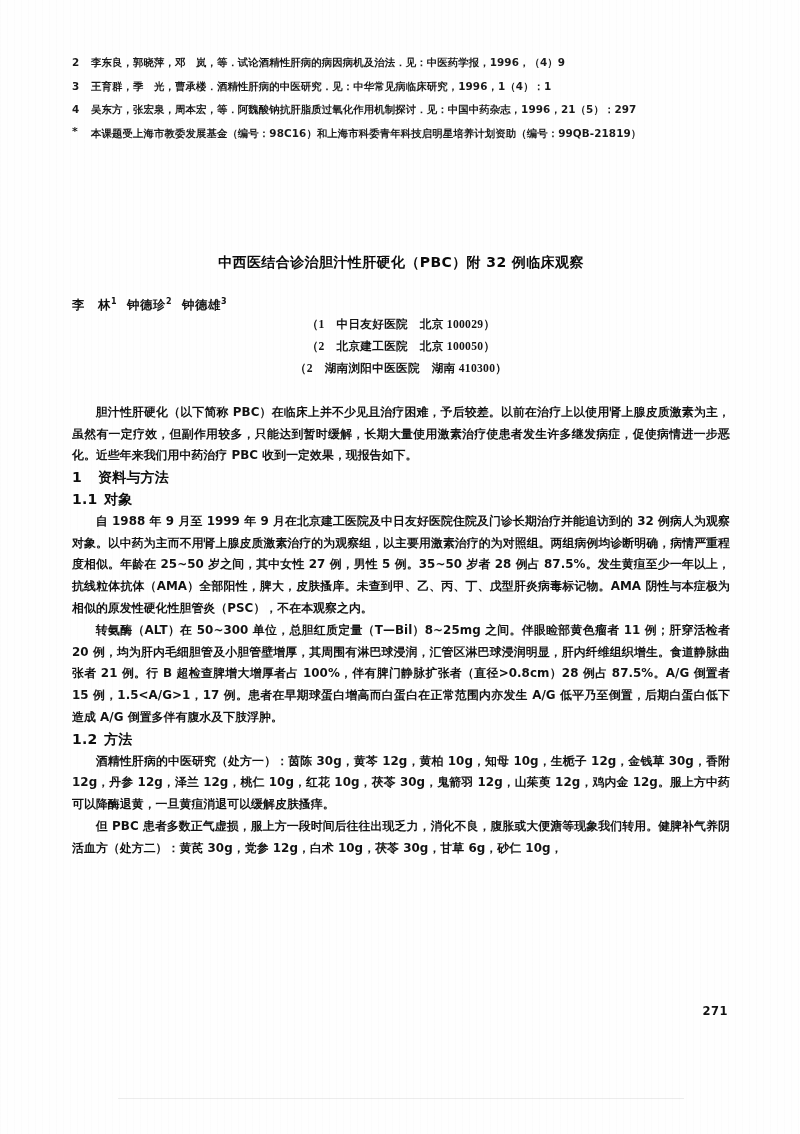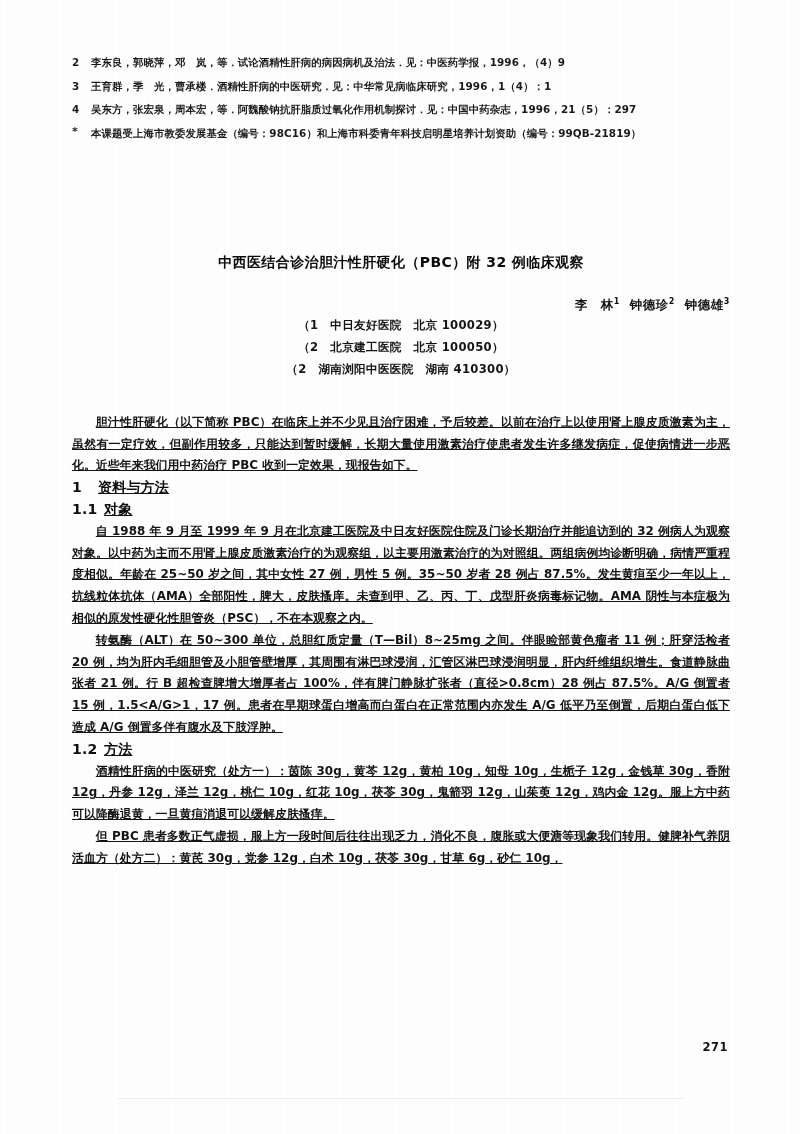--- a/index.html
+++ b/index.html
@@ -84,45 +84,45 @@
     font-size: 14px;
     font-weight: bold;
     letter-spacing: .4px;
     color: #0b0b0b;
     line-height: 1.3;
     white-space: nowrap;
   }
 
   .authors {
     margin-top: 26px;
-    text-align: right;
+    text-align: left;
     font-size: 12.4px;
     font-weight: bold;
     letter-spacing: .6px;
     color: #121212;
   }
   .authors sup {
     font-size: 8px;
     vertical-align: super;
     font-weight: bold;
   }
   .affil {
     text-align: center;
     font-size: 11.6px;
     line-height: 22px;
     letter-spacing: .3px;
     color: #141414;
     font-weight: 600;
+    font-family: Liberation Serif, serif;
   }
   .affil:first-of-type { margin-top: 9px; }
 
   
   .body-block {
-    margin-top: 32px;
-    text-decoration: underline;
+    margin-top: 22px;
   }
   p.para {
     font-size: 11.9px;
     line-height: 21.8px;
     letter-spacing: .05px;
     margin: 0;
     text-align: justify;
     text-align-last: left;
     text-justify: inter-character;
     color: #131313;
@@ -142,21 +142,21 @@
     display: inline-block;
     min-width: 26px;
     font-weight: 600;
   }
   h3.section.sub .sec-num { min-width: 32px; }
 
   
   .page-number {
     position: absolute;
     right: 72px;
-    top: 1040px;
+    top: 1004px;
     font-size: 11.5px;
     font-weight: bold;
     letter-spacing: .5px;
     color: #121212;
   }
 
   
   .bottom-rule {
     position: absolute;
     left: 118px;

